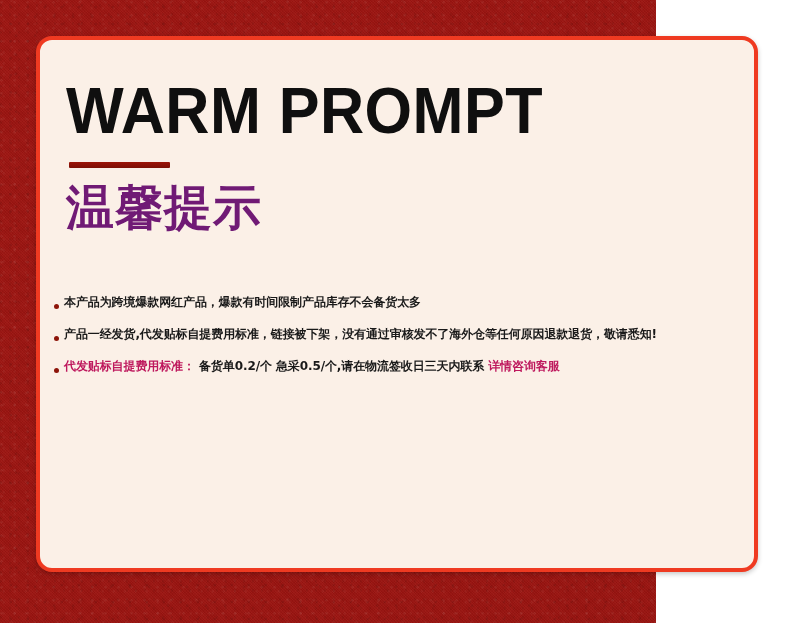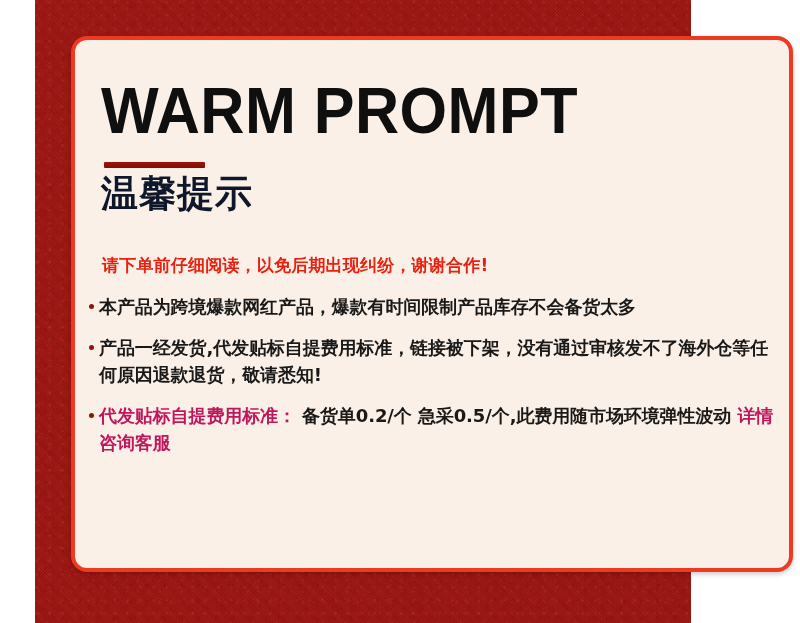--- a/index.html
+++ b/index.html
@@ -22,21 +22,20 @@
     background-image:
       radial-gradient(circle at 12% 18%, rgba(255,255,255,0.055) 0 1px, transparent 1.6px),
       radial-gradient(circle at 63% 42%, rgba(0,0,0,0.075) 0 1px, transparent 1.7px),
       radial-gradient(circle at 34% 77%, rgba(255,255,255,0.04) 0 1px, transparent 1.5px),
       radial-gradient(circle at 85% 88%, rgba(0,0,0,0.07) 0 1px, transparent 1.8px),
       radial-gradient(circle at 50% 5%, rgba(255,255,255,0.035) 0 1px, transparent 1.4px),
       radial-gradient(circle at 8% 60%, rgba(0,0,0,0.06) 0 1px, transparent 1.6px),
       linear-gradient(135deg, #a5181300 0%, #8d110d33 100%);
     background-size: 13px 13px, 17px 17px, 11px 11px, 19px 19px, 23px 23px, 9px 9px, 100% 100%;
     box-sizing: border-box;
-    margin-left: 35px;
   }
   .poster::after{
     content:"";
     position:absolute; inset:0;
     background:
       repeating-linear-gradient(45deg, rgba(0,0,0,0.035) 0 1px, rgba(255,255,255,0.018) 1px 2px),
       repeating-linear-gradient(-45deg, rgba(0,0,0,0.028) 0 1px, rgba(255,255,255,0.013) 1px 2px);
     pointer-events:none;
   }
 
@@ -86,27 +85,27 @@
     width: 101px;
     height: 6px;
     background: linear-gradient(180deg, #9c1409 0%, #7d0f06 100%);
     border-radius: 1px;
   }
 
   
   .headline-cn {
     position: absolute;
     left: 26px;
-    top: 135px;
+    top: 142px;
     font-family: "DejaVu Sans", "Liberation Sans", sans-serif;
-    font-size: 37px;
+    font-size: 48px;
     line-height: 1.05;
     font-weight: bold;
     letter-spacing: 1px;
-    color: #0f172a;
+    color: #701a75;
     white-space: nowrap;
   }
 
   
   .lead {
     position: absolute;
     left: 27px;
     top: 214px;
     font-family: "DejaVu Sans", "Liberation Sans", sans-serif;
     font-size: 17px;
@@ -132,21 +131,21 @@
     flex: 0 0 auto;
     width: 5px;
     height: 5px;
     border-radius: 50%;
     background: #8d1409;
     margin-top: 11px;
     margin-right: 5px;
   }
   .bullet-text {
     font-family: "DejaVu Sans", "Liberation Sans", sans-serif;
-    font-size: 18px;
+    font-size: 12px;
     line-height: 1.5;
     font-weight: bold;
     color: #191919;
     letter-spacing: -0.1px;
   }
   .bullet-text .red {
     color: #be185d;
   }
 </style>
 </head>
@@ -156,33 +155,32 @@
 
   <div class="card">
     <div class="card-inner">
 
       <div class="headline">WARM PROMPT</div>
 
       <div class="divider"></div>
 
       <div class="headline-cn">温馨提示</div>
 
-      <div class="lead">请下单前仔细阅读，以免后期出现纠纷，谢谢合作!</div>
 
       <div class="bullets">
           <div class="bullet-row">
             <span class="bullet-dot"></span>
             <div class="bullet-text"><span>本产品为跨境爆款网红产品，爆款有时间限制产品库存不会备货太多</span></div>
           </div>
           <div class="bullet-row">
             <span class="bullet-dot"></span>
             <div class="bullet-text"><span>产品一经发货,代发贴标自提费用标准，链接被下架，没有通过审核发不了海外仓等任何原因退款退货，敬请悉知!</span></div>
           </div>
           <div class="bullet-row">
             <span class="bullet-dot"></span>
-            <div class="bullet-text"><span class="red">代发贴标自提费用标准：</span><span> 备货单0.2/个  急采0.5/个,此费用随市场环境弹性波动 </span><span class="red">详情咨询客服</span></div>
+            <div class="bullet-text"><span class="red">代发贴标自提费用标准：</span><span> 备货单0.2/个  急采0.5/个,请在物流签收日三天内联系 </span><span class="red">详情咨询客服</span></div>
           </div>
         </div>
 
     </div>
   </div>
 
 </div>
 
 </body></html>

